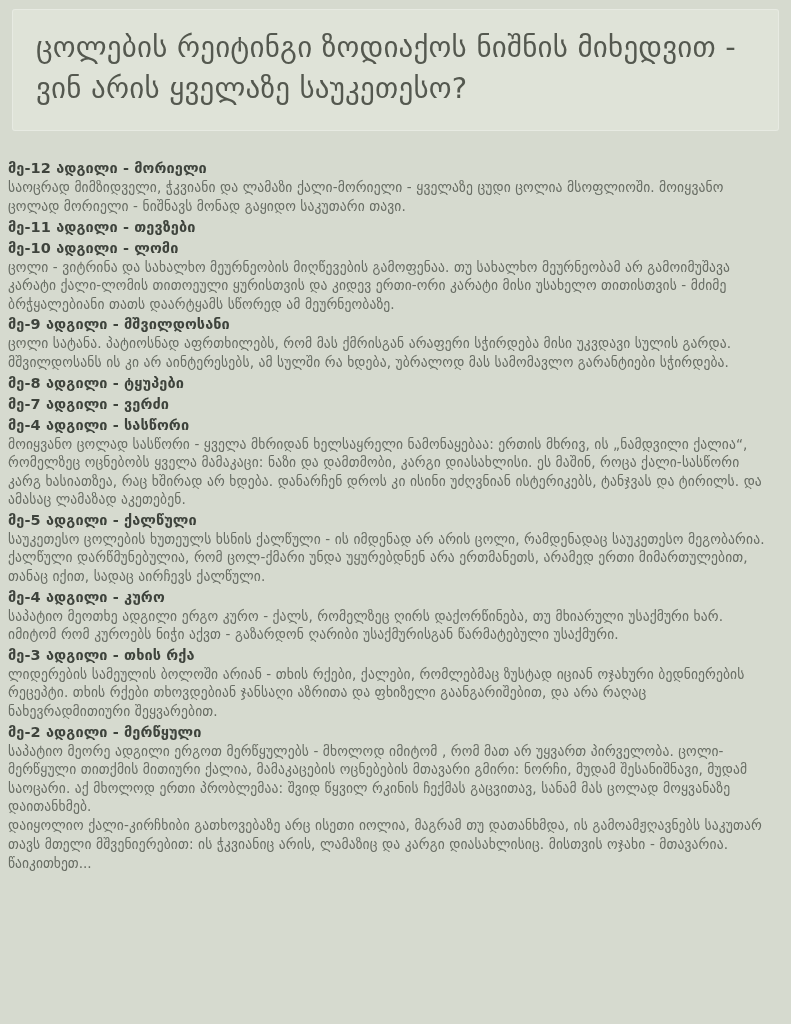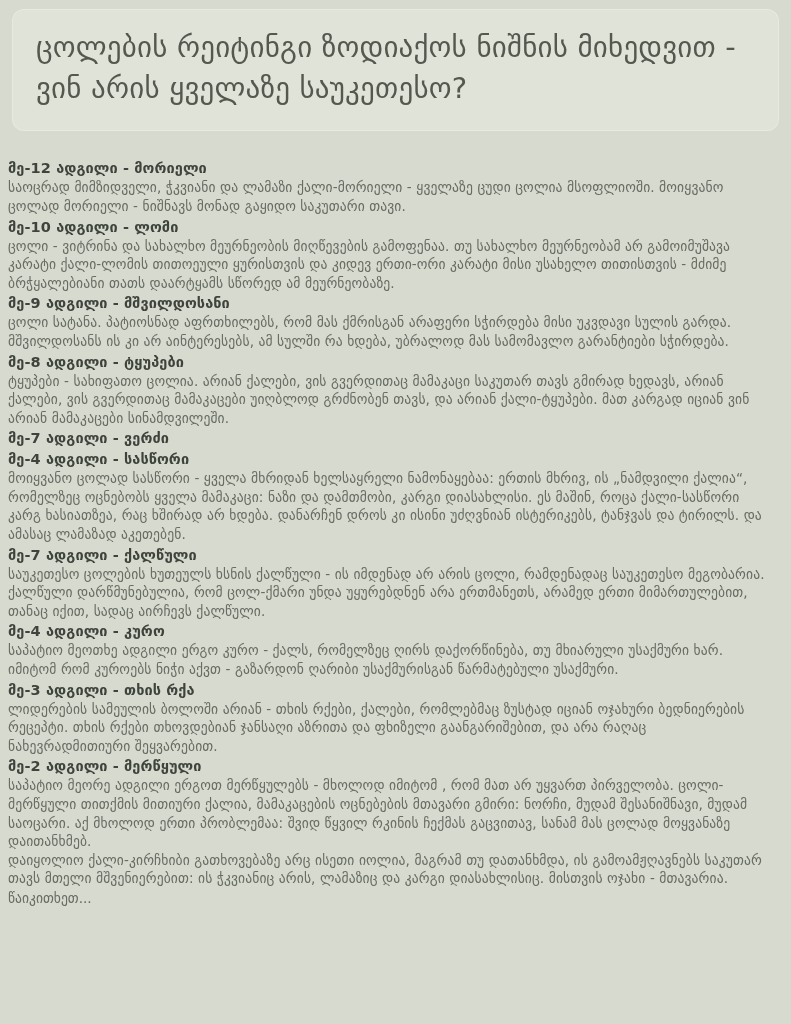--- a/index.html
+++ b/index.html
@@ -12,21 +12,21 @@
   html,body{margin:0;padding:0;}
   body{
     width:791px;height:1024px;overflow:hidden;
     background:var(--page_bg);
     font-family:"DejaVu Sans", sans-serif;
     -webkit-font-smoothing:antialiased;
   }
   .title-box{
     margin:9px 12px 5px 12px;
     background:var(--panel_bg);
-    border-radius:12px;
+    border-radius:3px;
     padding:18px 26px 22px 24px;
     box-shadow:0 0 0 1px rgba(255,255,255,0.25) inset;
   }
   .title-box h1{
     margin:0;
     font-size:29px;
     line-height:1.42;
     font-weight:500;
     color:var(--title_color);
     letter-spacing:0.2px;
@@ -65,48 +65,48 @@
 </div>
 
 <div class="content">
   <div id="sections">
   <section class="zsec">
     <h2>მე-12 ადგილი - მორიელი</h2>
     <p>საოცრად მიმზიდველი, ჭკვიანი და ლამაზი ქალი-მორიელი - ყველაზე ცუდი ცოლია მსოფლიოში. მოიყვანო ცოლად მორიელი - ნიშნავს მონად გაყიდო საკუთარი თავი.</p>
   </section>
 
   <section class="zsec">
+    <h2>მე-11 ადგილი - თევზები</h2>
   </section>
 
   <section class="zsec">
     <h2>მე-10 ადგილი - ლომი</h2>
     <p>ცოლი - ვიტრინა და სახალხო მეურნეობის მიღწევების გამოფენაა. თუ სახალხო მეურნეობამ არ გამოიმუშავა კარატი ქალი-ლომის თითოეული ყურისთვის და კიდევ ერთი-ორი კარატი მისი უსახელო თითისთვის - მძიმე ბრჭყალებიანი თათს დაარტყამს სწორედ ამ მეურნეობაზე.</p>
   </section>
 
   <section class="zsec">
     <h2>მე-9 ადგილი - მშვილდოსანი</h2>
     <p>ცოლი სატანა. პატიოსნად აფრთხილებს, რომ მას ქმრისგან არაფერი სჭირდება მისი უკვდავი სულის გარდა. მშვილდოსანს ის კი არ აინტერესებს, ამ სულში რა ხდება, უბრალოდ მას სამომავლო გარანტიები სჭირდება.</p>
   </section>
 
   <section class="zsec">
     <h2>მე-8 ადგილი - ტყუპები</h2>
-    <p>ტყუპები - სახიფათო ცოლია. არიან ქალები, ვის გვერდითაც მამაკაცი საკუთარ თავს გმირად ხედავს, არიან ქალები, ვის გვერდითაც მამაკაცები უიღბლოდ გრძნობენ თავს, და არიან ქალი-ტყუპები. მათ კარგად იციან ვინ არიან მამაკაცები სინამდვილეში.</p>
   </section>
 
   <section class="zsec">
     <h2>მე-7 ადგილი - ვერძი</h2>
   </section>
 
   <section class="zsec">
     <h2>მე-4 ადგილი - სასწორი</h2>
     <p>მოიყვანო ცოლად სასწორი - ყველა მხრიდან ხელსაყრელი ნამონაყებაა: ერთის მხრივ, ის „ნამდვილი ქალია“, რომელზეც ოცნებობს ყველა მამაკაცი: ნაზი და დამთმობი, კარგი დიასახლისი. ეს მაშინ, როცა ქალი-სასწორი კარგ ხასიათზეა, რაც ხშირად არ ხდება. დანარჩენ დროს კი ისინი უძღვნიან ისტერიკებს, ტანჯვას და ტირილს. და ამასაც ლამაზად აკეთებენ.</p>
   </section>
 
   <section class="zsec">
-    <h2>მე-7 ადგილი - ქალწული</h2>
+    <h2>მე-5 ადგილი - ქალწული</h2>
     <p>საუკეთესო ცოლების ხუთეულს ხსნის ქალწული - ის იმდენად არ არის ცოლი, რამდენადაც საუკეთესო მეგობარია. ქალწული დარწმუნებულია, რომ ცოლ-ქმარი უნდა უყურებდნენ არა ერთმანეთს, არამედ ერთი მიმართულებით, თანაც იქით, სადაც აირჩევს ქალწული.</p>
   </section>
 
   <section class="zsec">
     <h2>მე-4 ადგილი - კურო</h2>
     <p>საპატიო მეოთხე ადგილი ერგო კურო - ქალს, რომელზეც ღირს დაქორწინება, თუ მხიარული უსაქმური ხარ. იმიტომ რომ კუროებს ნიჭი აქვთ - გაზარდონ ღარიბი უსაქმურისგან წარმატებული უსაქმური.</p>
   </section>
 
   <section class="zsec">
     <h2>მე-3 ადგილი - თხის რქა</h2>

